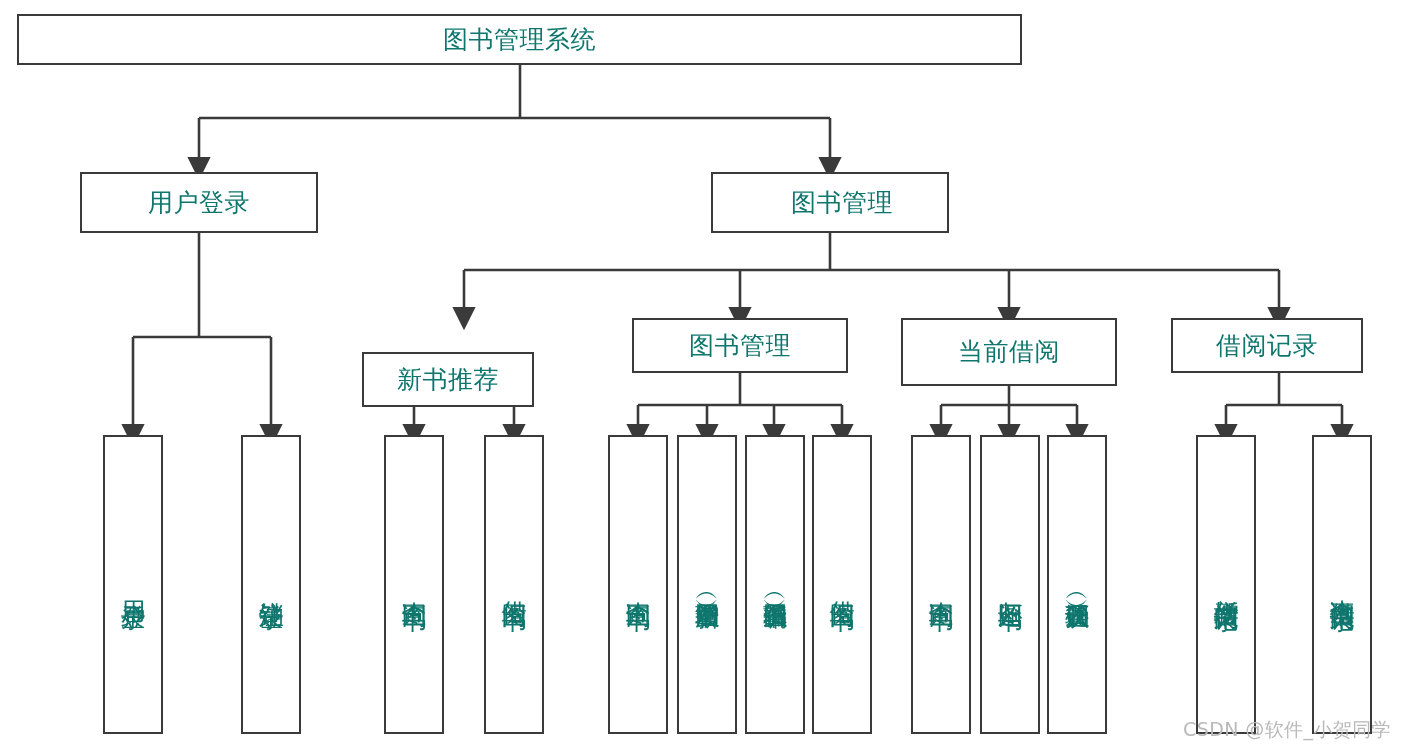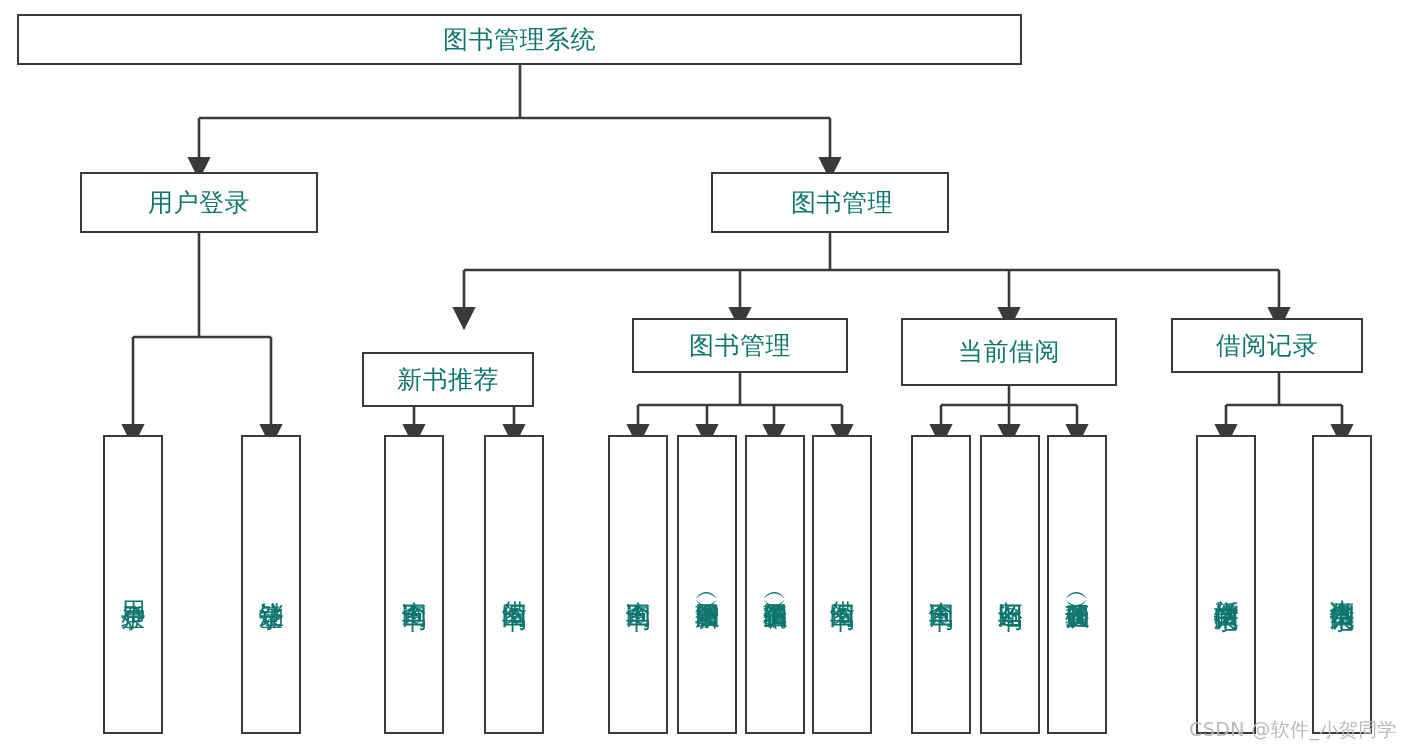--- a/index.html
+++ b/index.html
@@ -58,21 +58,21 @@
     line-height: 1.1;
     letter-spacing: 2px;
     white-space: nowrap;
   }
   .node.vert.tight .label {
     font-size: 24px;
     letter-spacing: 0px;
   }
   .watermark {
     position: absolute;
-    right: 8px;
+    right: 14px;
     bottom: 4px;
     font-size: 19px;
     color: #b9b9b9;
     letter-spacing: 0.4px;
     white-space: nowrap;
     font-family: "DejaVu Sans", "Liberation Sans", sans-serif;
   }
 </style>
 </head>
 <body>

